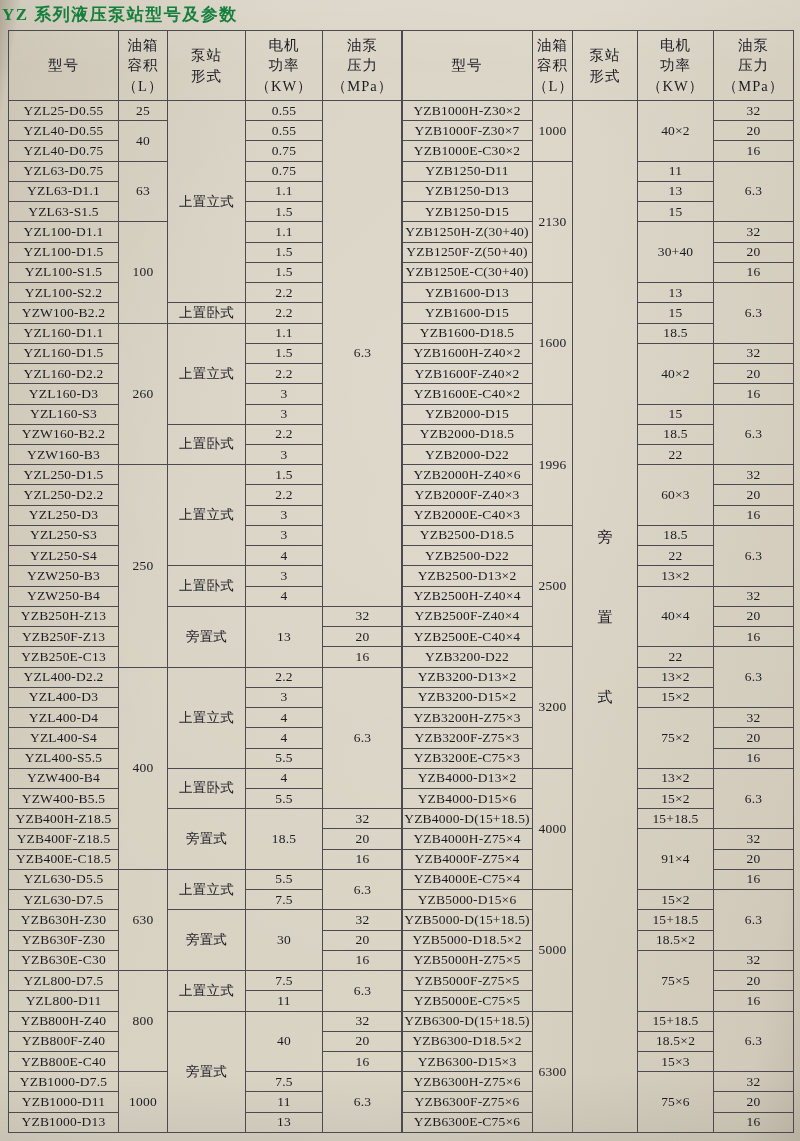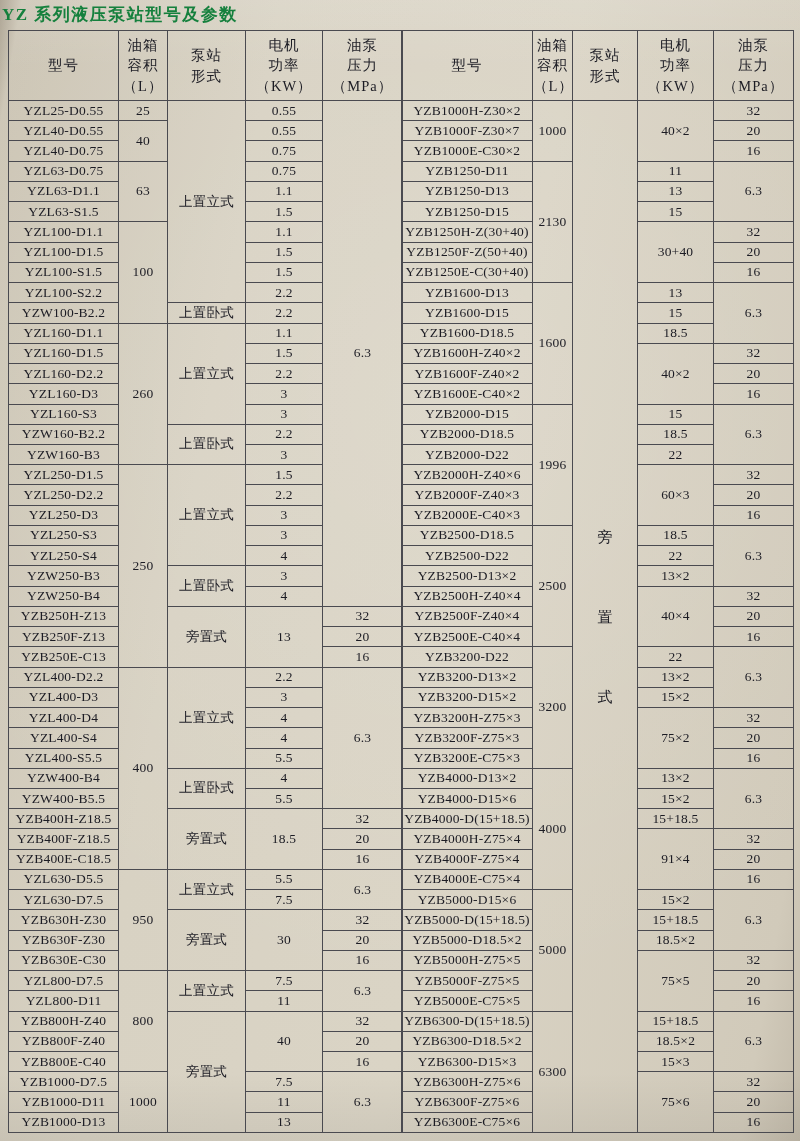--- a/index.html
+++ b/index.html
@@ -237,21 +237,21 @@
       <tr>
         <td>YZB400F-Z18.5</td>
         <td>20</td>
       </tr>
       <tr>
         <td>YZB400E-C18.5</td>
         <td>16</td>
       </tr>
       <tr>
         <td>YZL630-D5.5</td>
-        <td rowspan="5">950</td>
+        <td rowspan="5">630</td>
         <td rowspan="2">上置立式</td>
         <td>5.5</td>
         <td rowspan="2">6.3</td>
       </tr>
       <tr>
         <td>YZL630-D7.5</td>
         <td>7.5</td>
       </tr>
       <tr>
         <td>YZB630H-Z30</td>

